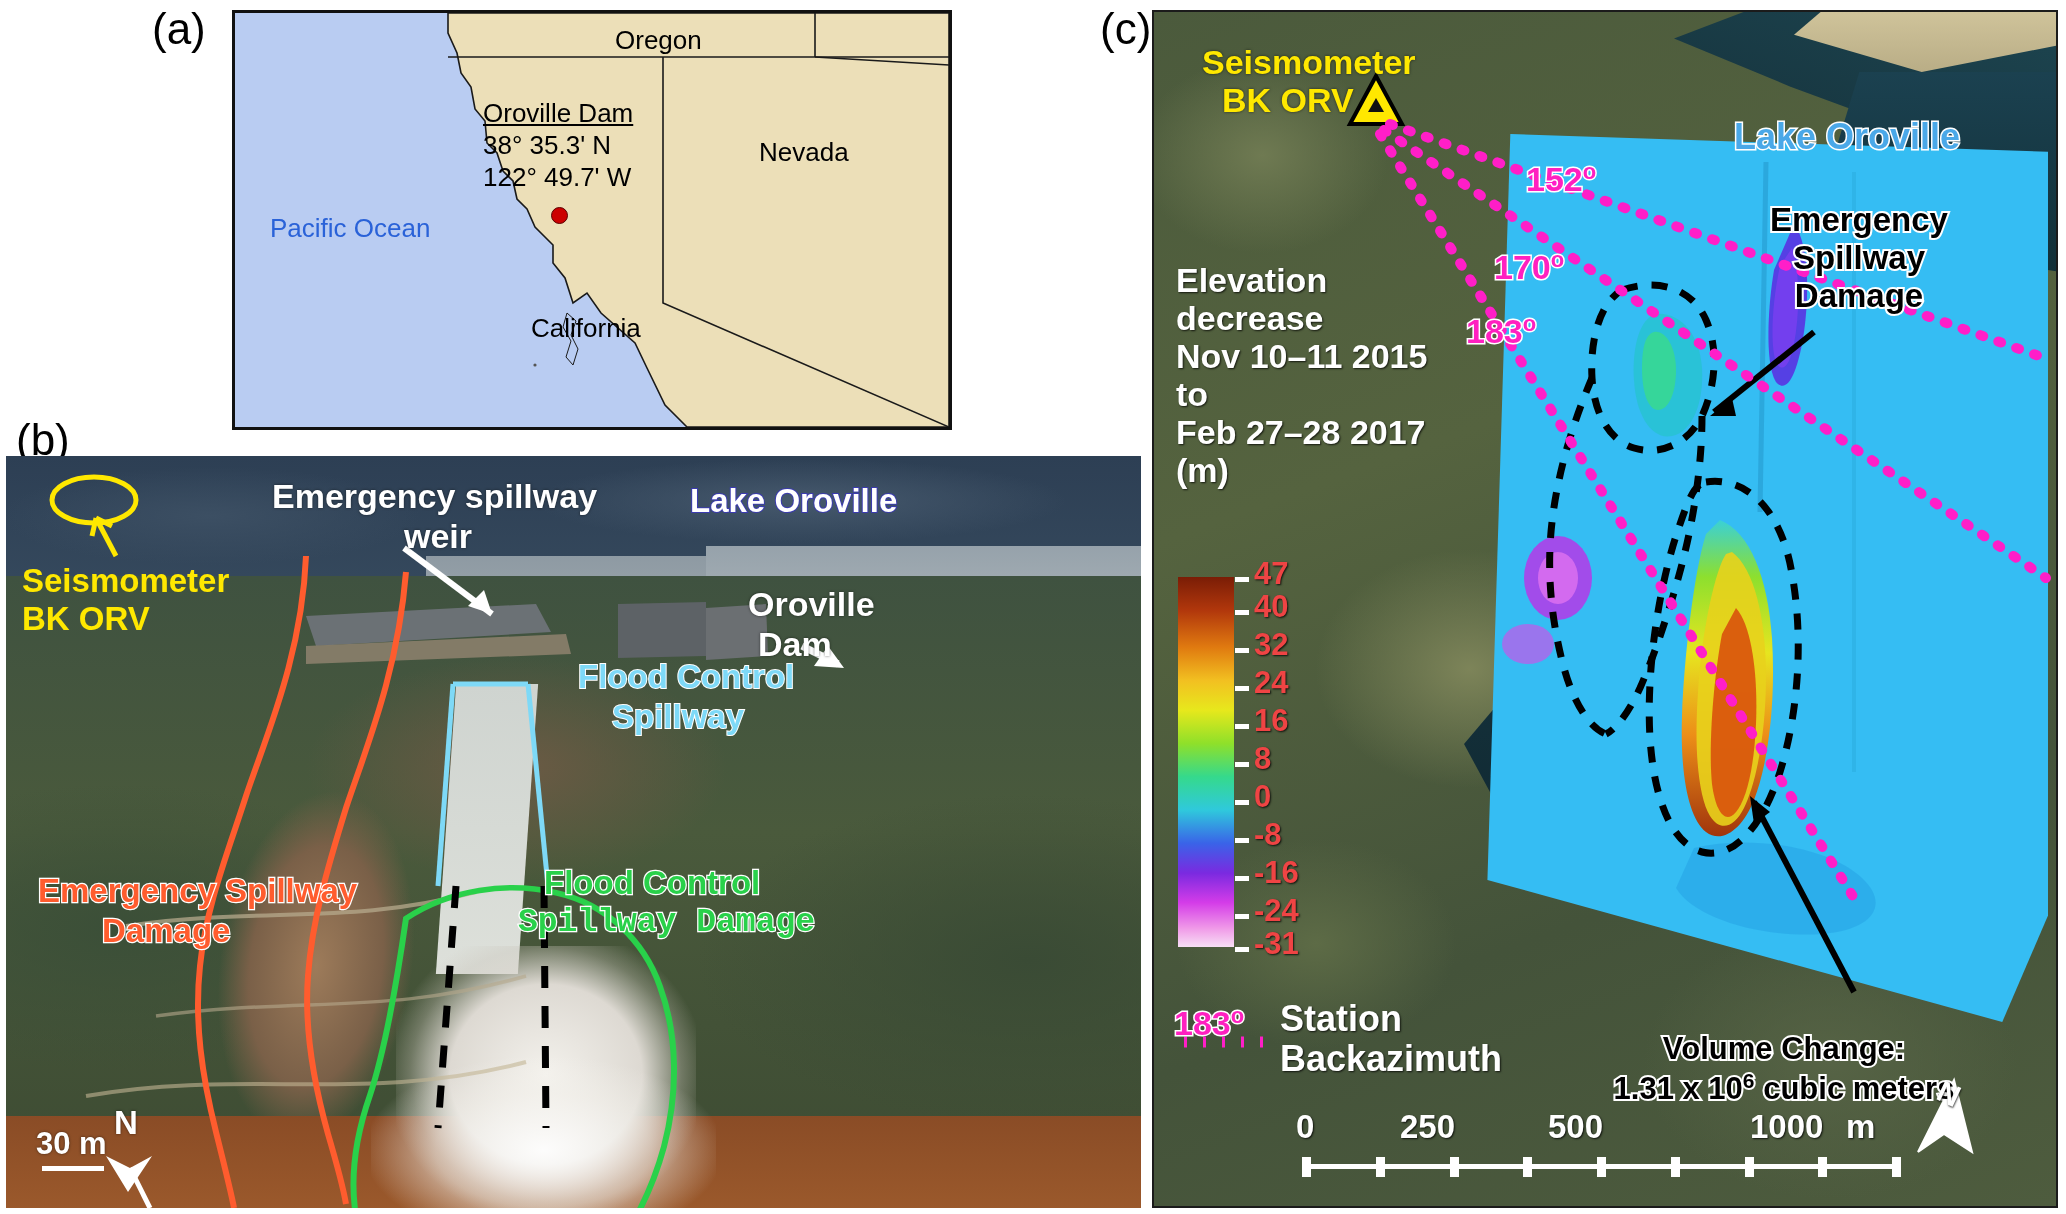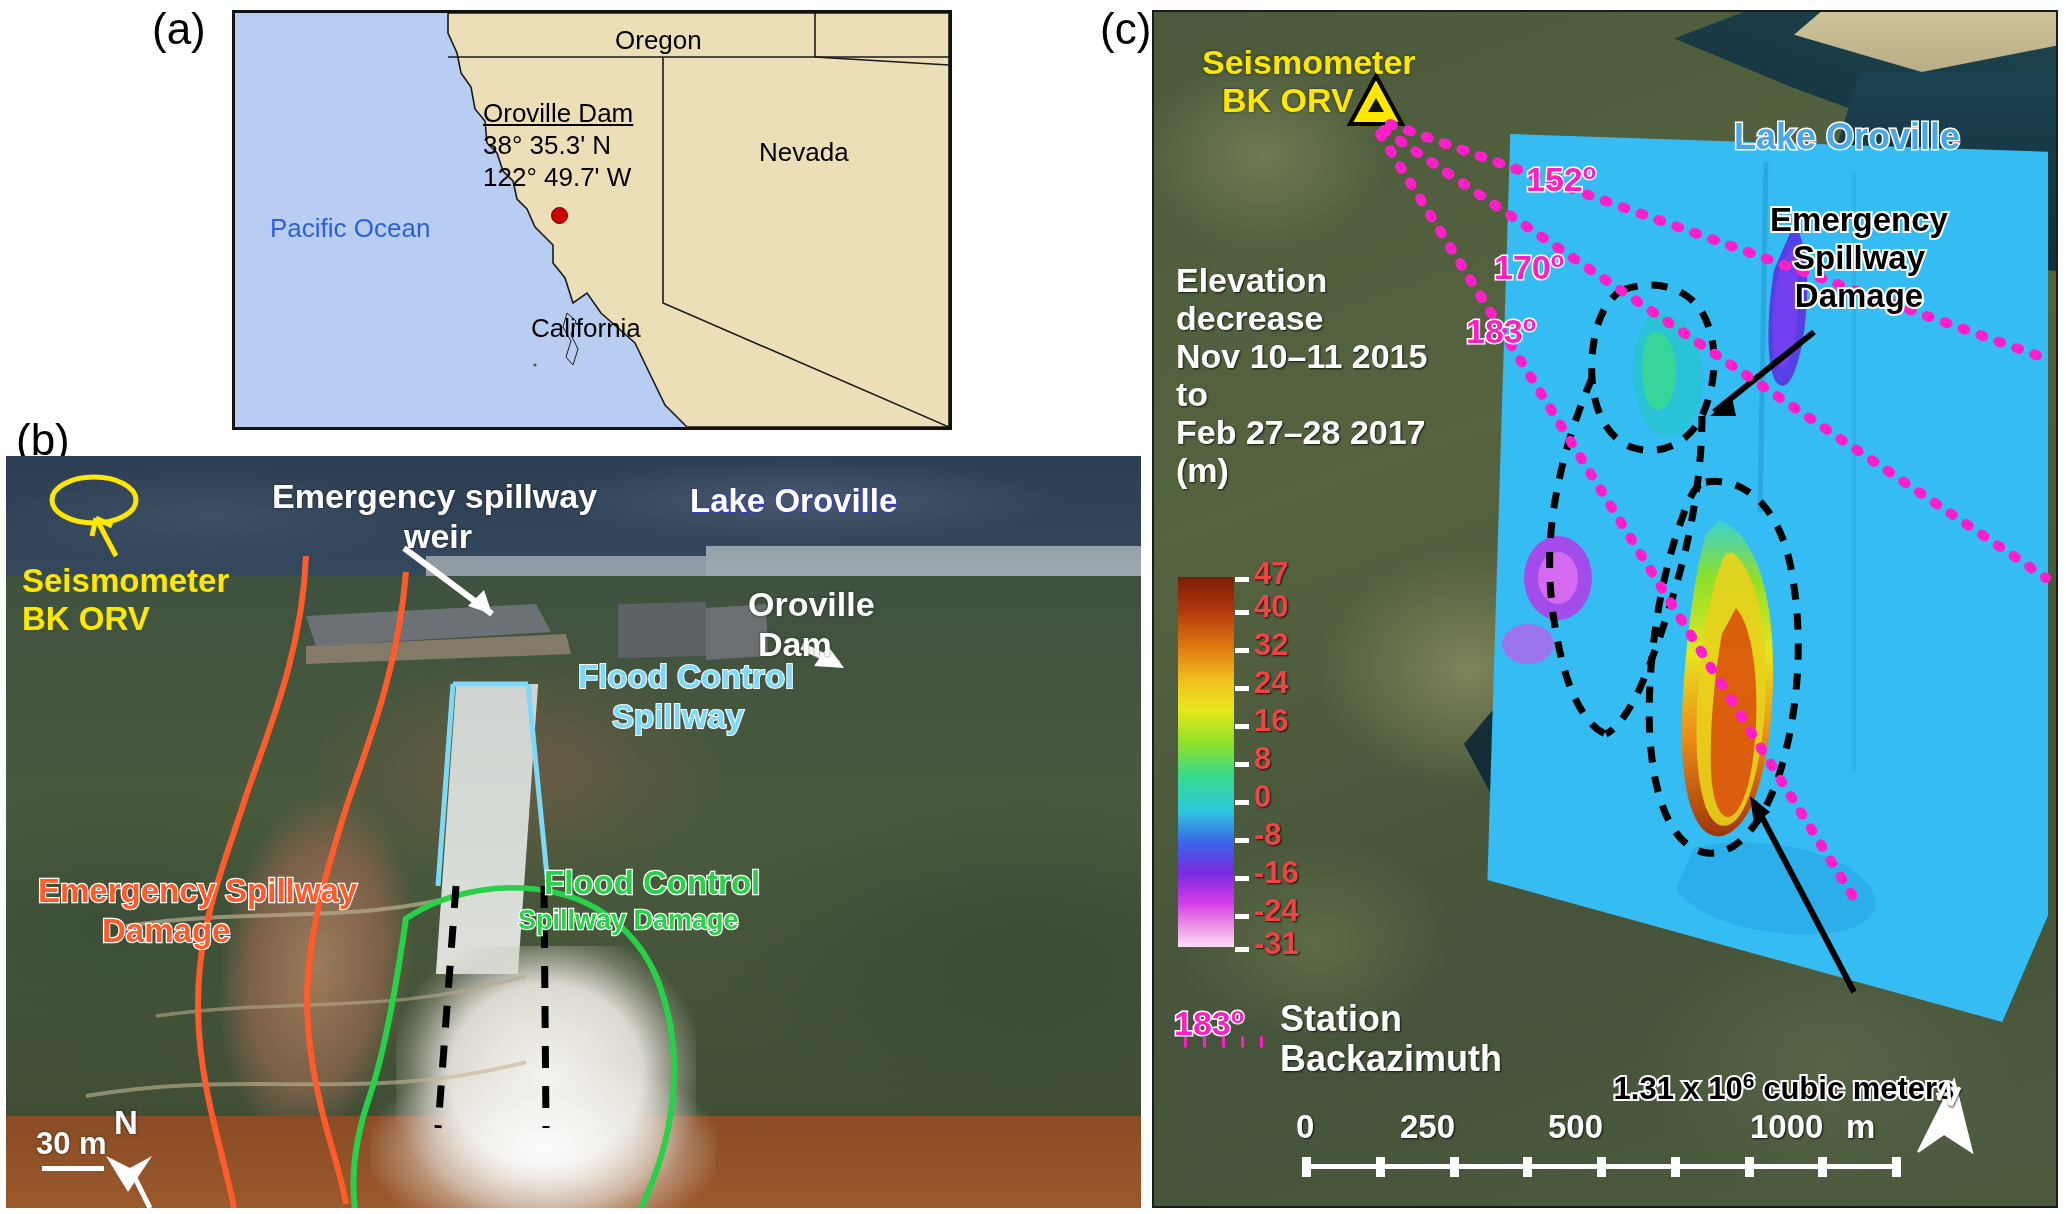--- a/index.html
+++ b/index.html
@@ -369,21 +369,21 @@
     <div class="b-label lbl-white nosel" style="left:742px;top:130px;font-size:34px;">Oroville</div>
     <div class="b-label lbl-white nosel" style="left:752px;top:170px;font-size:34px;">Dam</div>
 
     <div class="b-label lbl-cyan-out nosel" style="left:572px;top:204px;font-size:33px;">Flood Control</div>
     <div class="b-label lbl-cyan-out nosel" style="left:606px;top:244px;font-size:33px;">Spillway</div>
 
     <div class="b-label lbl-orange-out nosel" style="left:32px;top:418px;font-size:33px;">Emergency Spillway</div>
     <div class="b-label lbl-orange-out nosel" style="left:96px;top:458px;font-size:33px;">Damage</div>
 
     <div class="b-label lbl-green-out nosel" style="left:538px;top:410px;font-size:33px;">Flood Control</div>
-    <div class="b-label lbl-green-out nosel" style="left:512px;top:450px;font-size:27px;">Spillway Damage</div>
+    <div class="b-label lbl-green-out nosel" style="left:512px;top:450px;font-size:33px;font-family:Liberation Mono, monospace;">Spillway Damage</div>
 
     <div class="b-label lbl-white nosel" style="left:108px;top:650px;font-size:33px;">N</div>
     <div class="b-label lbl-white nosel" style="left:30px;top:672px;font-size:31px;">30 m</div>
   </div>
 
   <div class="panel-letter abs nosel" id="panel-c-letter">(c)</div>
 
   <div id="panel-c">
     <div id="c-terrain"></div>
     <div id="c-lake-top"></div>
@@ -487,20 +487,21 @@
     <div class="c-label c-white-shadow nosel" style="left:22px;top:440px;font-size:34px;">(m)</div>
 
     <div class="c-label c-black-out nosel" style="left:600px;top:190px;font-size:33px;width:210px;text-align:center;">Emergency</div>
     <div class="c-label c-black-out nosel" style="left:600px;top:228px;font-size:33px;width:210px;text-align:center;">Spillway</div>
     <div class="c-label c-black-out nosel" style="left:600px;top:266px;font-size:33px;width:210px;text-align:center;">Damage</div>
 
     <div class="c-label c-magenta-out nosel" style="left:20px;top:992px;font-size:34px;"><span>183</span><sup style="font-size:22px">o</sup></div>
     <div class="c-label c-white-shadow nosel" style="left:126px;top:988px;font-size:36px;">Station</div>
     <div class="c-label c-white-shadow nosel" style="left:126px;top:1028px;font-size:36px;">Backazimuth</div>
 
+    <div class="c-label c-black-out nosel" style="left:360px;top:1020px;font-size:31px;width:540px;text-align:center;">Volume Change:</div>
     <div class="c-label c-black-out nosel" style="left:360px;top:1058px;font-size:31px;width:540px;text-align:center;"><span>1.31 x 10</span><sup style="font-size:21px">6</sup><span> cubic meters</span></div>
 
     <div class="c-label c-white-shadow nosel" style="left:784px;top:1066px;font-size:30px;transform:rotate(25deg);">N</div>
   </div>
 
   <div id="colorbar-wrap">
     <div id="colorbar"></div>
     <div id="colorbar-ticks">
         <div class="cb-tick" style="top: 0px;"></div>
         <div class="cb-lbl" style="top: 0px;">47</div>

